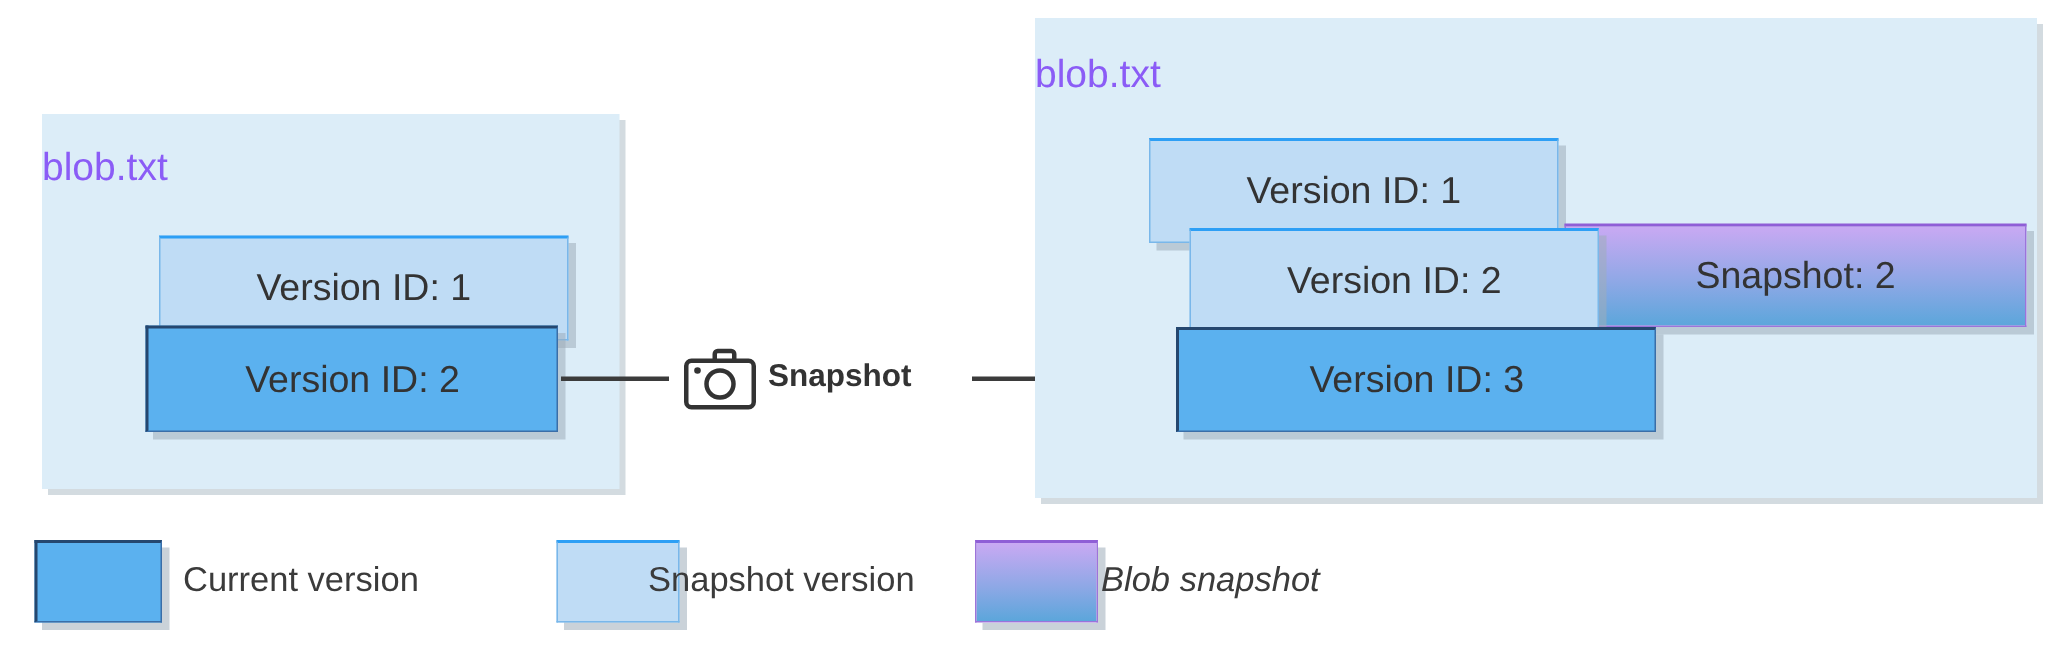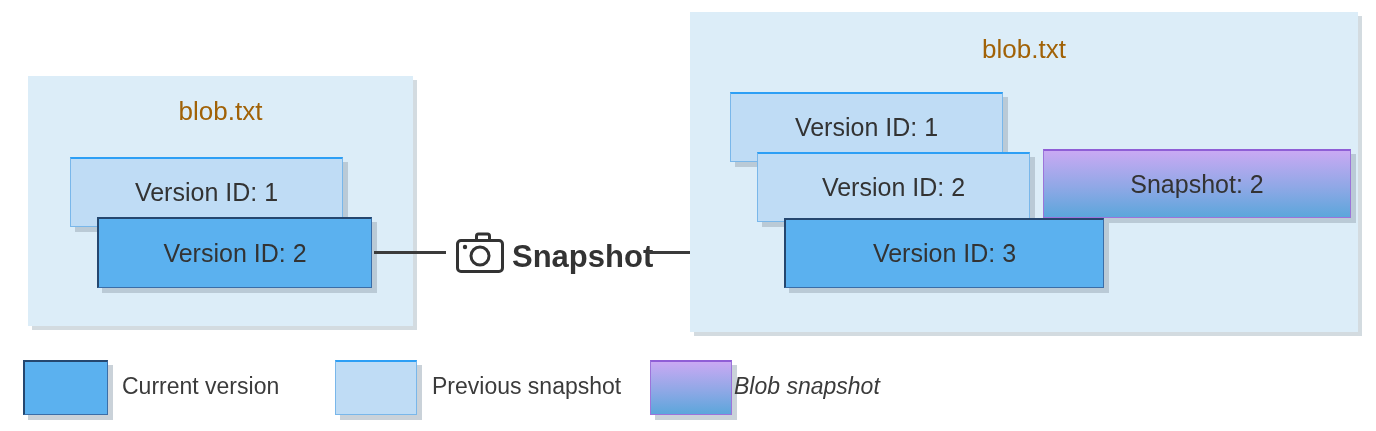--- a/index.html
+++ b/index.html
@@ -5,47 +5,47 @@
   html,body{margin:0;padding:0;}
   body{
     width:1376px;height:431px;position:relative;background:#ffffff;
     font-family:"Liberation Sans", sans-serif;color:#3b3b3b;overflow:hidden;
   }
   .container{
     position:absolute;background:#dcedf8;
     box-shadow:4px 4px 0 rgba(168,183,194,0.5);
   }
   .container-title{
-    position:absolute;left:0;right:0;text-align:center;
-    font-size:26px;color:#a16207;
+    position:absolute;left:0;right:0;
+    font-size:26px;color:#8b5cf6;
   }
   .vbox{
     position:absolute;display:flex;align-items:center;justify-content:center;
     font-size:25px;color:#333333;box-sizing:border-box;
     box-shadow:5px 5px 0 rgba(158,173,186,0.55);
   }
   .box-previous{
     background:#bfdcf5;
-    border:1px solid #79b7ea;border-top:2px solid #2d9ff5;
+    border:1px solid #79b7ea;border-top:2px solid #2d9ff5;margin-left:36px;
   }
   .box-current{
     background:#5bb1ef;
     border:1px solid #3a6ea8;border-top:2px solid #25476f;border-left:2px solid #25476f;
   }
   .box-snapshot{
     background:linear-gradient(180deg,#c9a9f3 0%,#8fa8e6 55%,#5ca6db 100%);
     border:1px solid #9c74da;border-top:2px solid #8f5ed6;
   }
   .connector-line{position:absolute;height:3px;background:#3b3b3b;}
   .arrow-head{
     position:absolute;width:0;height:0;
     border-left:18px solid #3b3b3b;border-top:9px solid transparent;border-bottom:9px solid transparent;
   }
   .snapshot-label{
-    position:absolute;font-size:31px;font-weight:bold;color:#333333;
+    position:absolute;font-size:21px;font-weight:bold;color:#333333;
   }
   .legend-swatch{position:absolute;width:80px;height:52px;}
   .legend-label{
     position:absolute;height:52px;display:flex;align-items:center;
     font-size:23px;color:#3b3b3b;
   }
   .camera-icon{position:absolute;}
 </style>
 </head>
 <body>
@@ -88,17 +88,17 @@
 </div>
 <div class="vbox box-current" style="left:784px;top:218px;width:320px;height:70px;">
   <span>Version ID: 3</span>
 </div>
 
 <div>
   <div class="legend-swatch box-current" style="left:23px;top:360px;width:82px;position:absolute;box-shadow:5px 5px 0 rgba(158,173,186,0.55);"></div>
   <div class="legend-label" style="left:122px;top:360px;">Current version</div>
 
   <div class="legend-swatch box-previous" style="left:335px;top:360px;position:absolute;box-shadow:5px 5px 0 rgba(158,173,186,0.55);"></div>
-  <div class="legend-label" style="left:432px;top:360px;">Previous snapshot</div>
+  <div class="legend-label" style="left:432px;top:360px;">Snapshot version</div>
 
   <div class="legend-swatch box-snapshot" style="left:650px;top:360px;position:absolute;box-shadow:5px 5px 0 rgba(158,173,186,0.55);"></div>
   <div class="legend-label" style="left:734px;top:360px;font-style:italic;">Blob snapshot</div>
 </div>
 
 </body></html>

